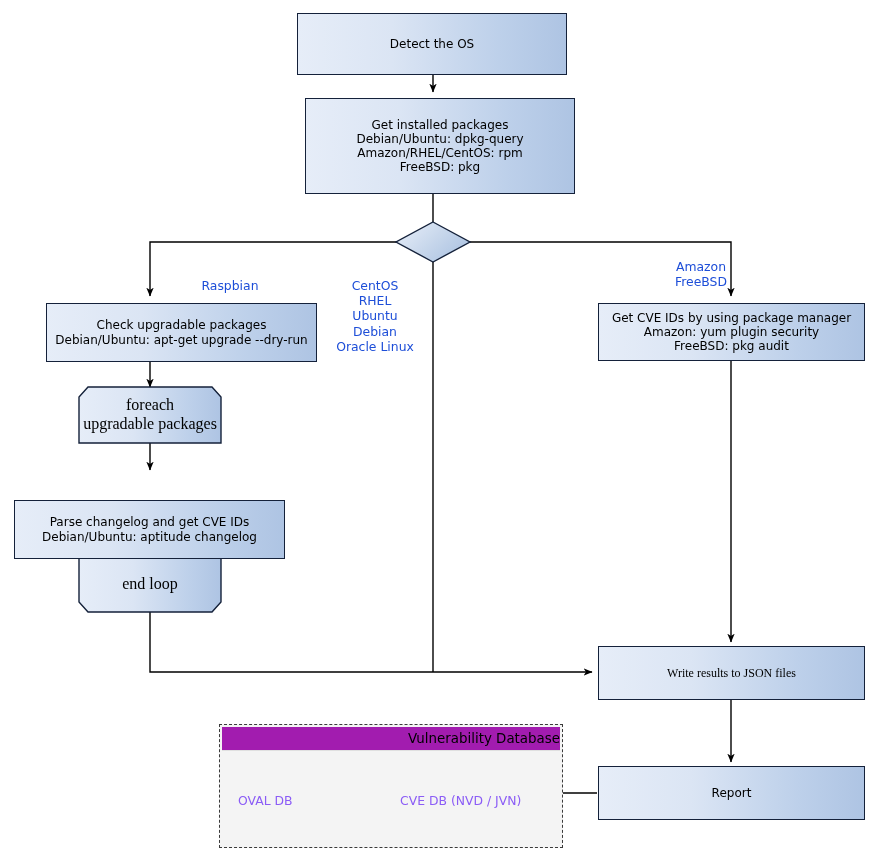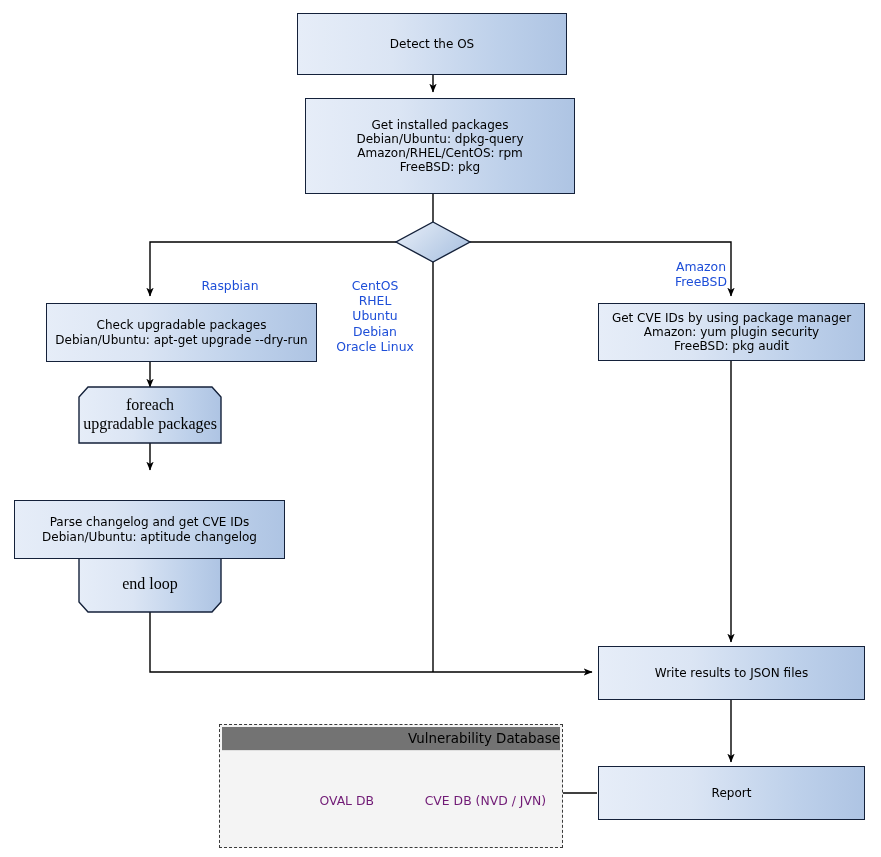--- a/index.html
+++ b/index.html
@@ -70,42 +70,42 @@
   .group-box {
     position: absolute;
     box-sizing: border-box;
     border: 1.6px dashed #3a3a3a;
     background: #f4f4f4;
     z-index: 1;
   }
   .group-title-band {
     position: absolute;
     box-sizing: border-box;
-    background: #737373;
+    background: #a21caf;
     border-bottom: 1px solid #e0e0e0;
     z-index: 2;
     display: flex;
     align-items: center;
     justify-content: flex-end;
     font-size: 13.4px;
     padding-right: 0px;
     overflow: visible;
     white-space: nowrap;
   }
   .cyl {
     position: absolute;
     z-index: 3;
   }
   .cyl .cyl-lbl {
     position: absolute;
     left: 0;
     width: 100%;
-    text-align: right;
+    text-align: left;
     font-size: 12.4px;
-    color: #701a75;
+    color: #8b5cf6;
     z-index: 4;
   }
 </style>
 </head>
 <body>
 
 <div id="canvas">
 
   <svg class="layer" viewBox="0 0 881 857">
     <defs>
@@ -216,21 +216,21 @@
   <div class="node loopend" style="left:79px; top:556px; width:142px; height:56px;">
     <span class="lbl">end loop</span>
   </div>
 
   <div class="node proc" style="left:598px; top:303px; width:267px; height:58px;">
     <span class="lbl">Get CVE IDs by using package manager
 Amazon: yum plugin security
 FreeBSD: pkg audit</span>
   </div>
 
-  <div class="node proc" style="left:598px; top:646px; width:267px; height:54px;">
+  <div class="node proc" style="left:598px; top:646px; width:267px; height:54px;font-family:Liberation Serif, serif;">
     <span class="lbl">Write results to JSON files</span>
   </div>
 
   <div class="node proc" style="left:598px; top:766px; width:267px; height:54px;">
     <span class="lbl">Report</span>
   </div>
 
   <div class="edgelabel" style="left:140px; top:263px; width:180px;">
     <span>Raspbian</span>
   </div>

